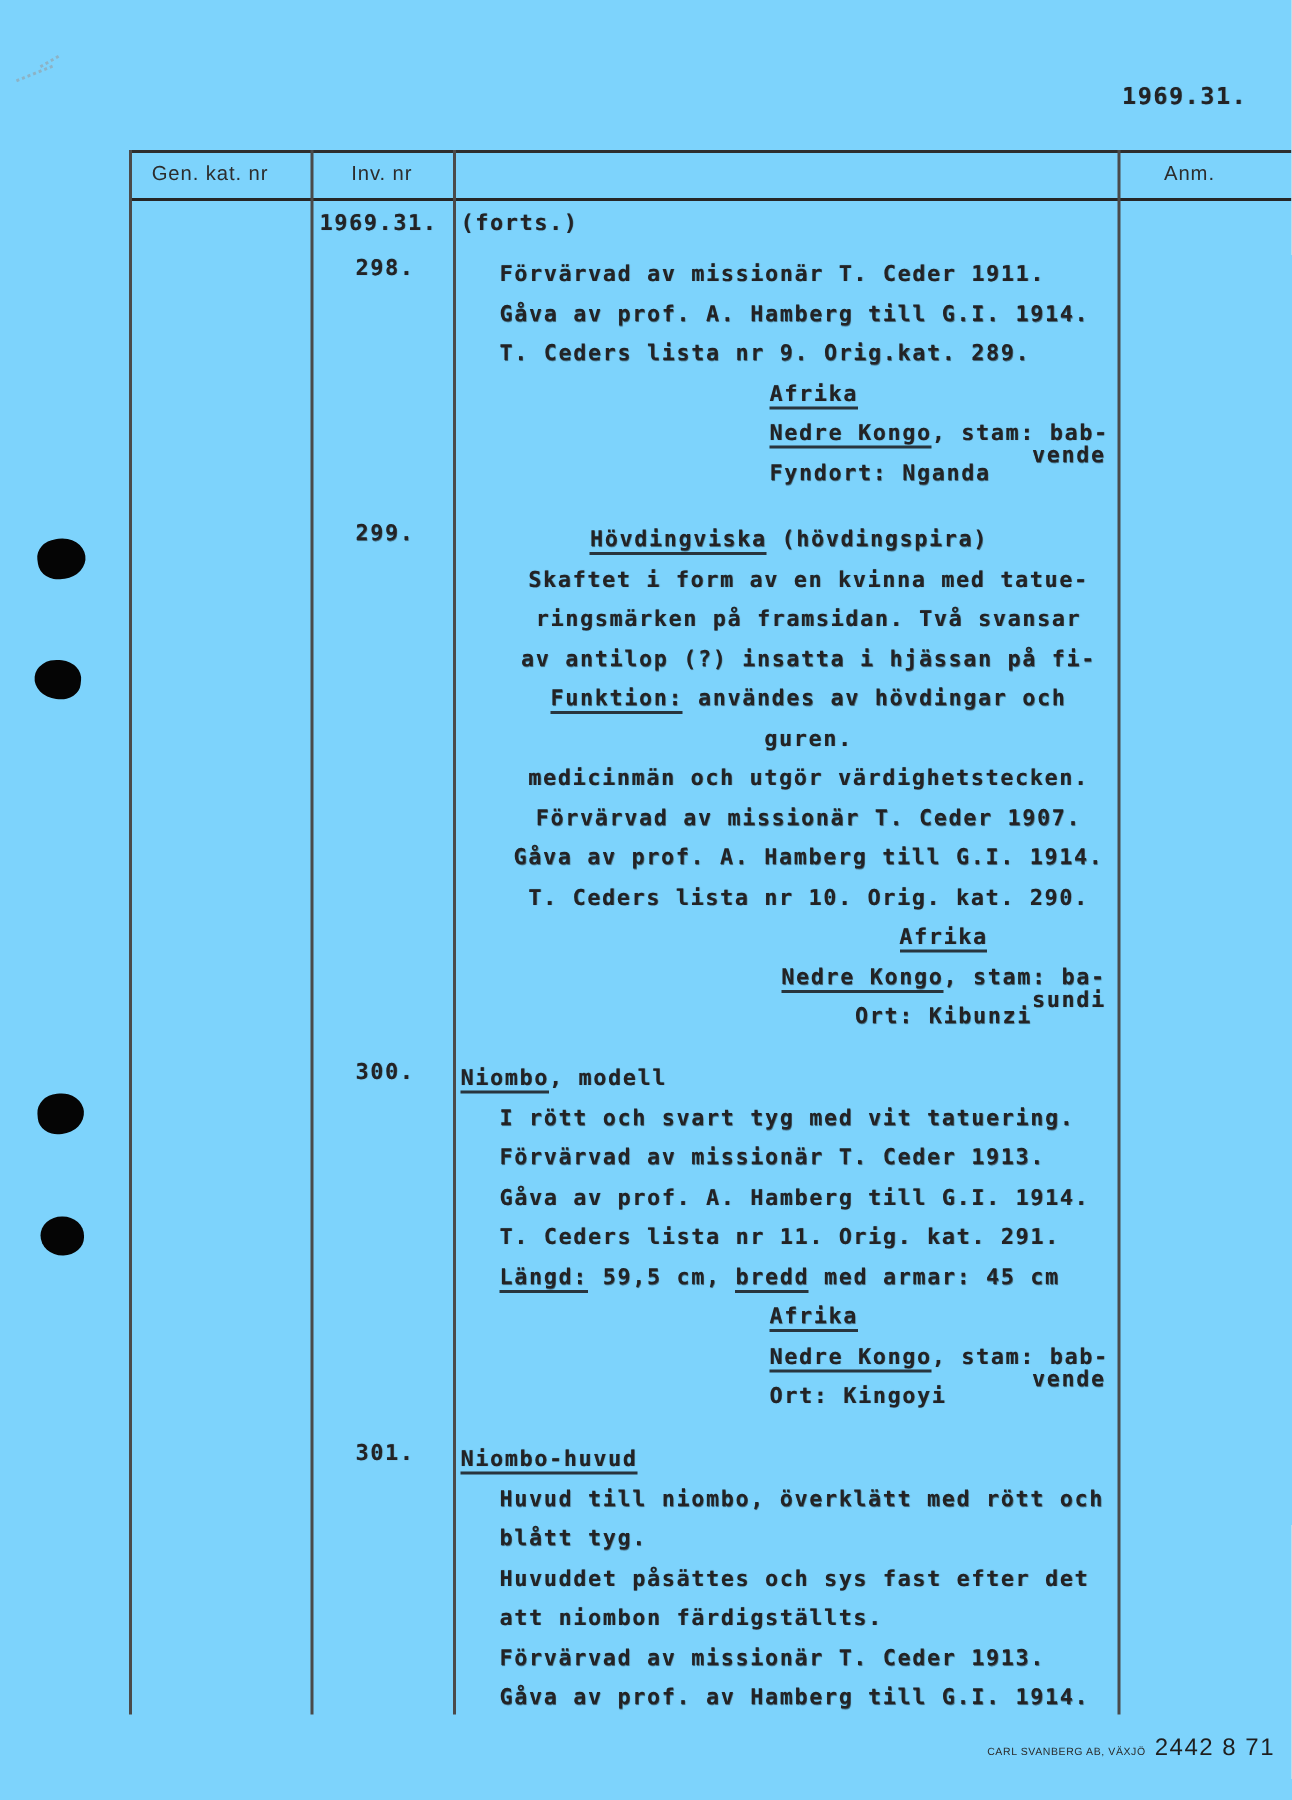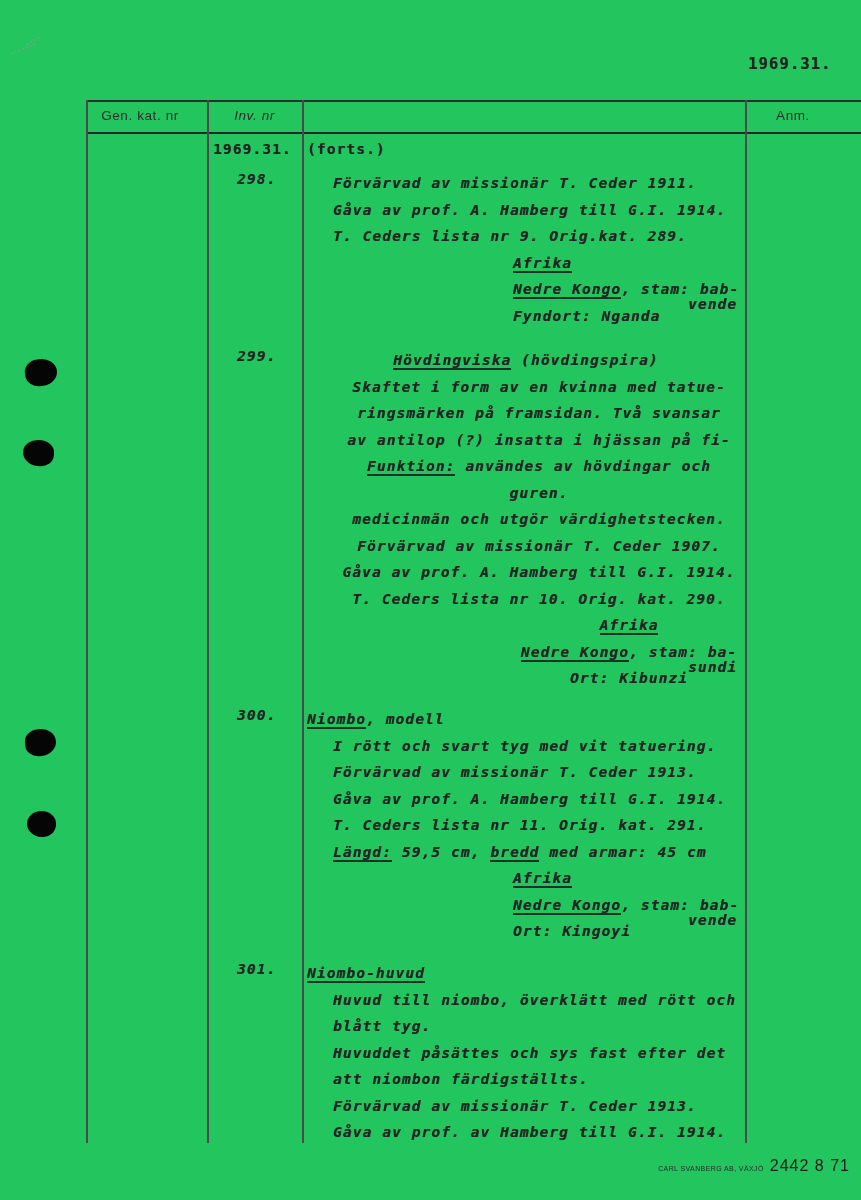--- a/index.html
+++ b/index.html
@@ -1,19 +1,19 @@
 <!DOCTYPE html>
 <html><head>
 <meta charset="utf-8">
 <style>
   html,body{margin:0;padding:0;background:#e8e8e6;}
   .page{
     position:relative;
     width:861px;height:1200px;
-    background:#22c55e;
+    background:#7dd3fc;
     overflow:hidden;
     font-family:"DejaVu Sans Mono","Liberation Mono",monospace;
   }
   
   .typed{
     font-family:"DejaVu Sans Mono","Liberation Mono",monospace;
     font-weight:bold;
     font-size:14.5px;
     letter-spacing:1.1px;
     color:#232325;
@@ -33,29 +33,29 @@
   .vline{position:absolute;background:#4a4a4a;width:2px;}
   #line-top{left:86px;top:100px;width:775px;}
   #line-header-bottom{left:86px;top:132px;width:775px;background:#262626;}
   #vline-left{left:86px;top:100px;height:1043px;}
   #vline-genkat{left:207px;top:100px;height:1043px;}
   #vline-inv{left:302px;top:100px;height:1043px;}
   #vline-anm{left:745px;top:100px;height:1043px;}
   
   .hcell{position:absolute;top:108px;text-align:center;}
   #h-genkat{left:86px;width:108px;}
-  #h-inv{left:207px;width:95px;font-style:italic;}
+  #h-inv{left:207px;width:95px;}
   #h-anm{left:745px;width:96px;}
   
   #page-number{position:absolute;left:748px;top:55px;font-size:15.5px;}
   
   #cont-inv{position:absolute;left:213px;top:141px;}
   #cont-note{position:absolute;left:307px;top:141px;}
   
-  .entry{position:absolute;left:207px;width:538px;font-style:italic;}
+  .entry{position:absolute;left:207px;width:538px;}
   .entry .inv{position:absolute;left:30px;top:1px;}
   .entry .lines{position:relative;margin-left:100px;}
   .line{position:relative;height:26.5px;line-height:26.5px;white-space:nowrap;}
   .line.indent-title{padding-left:0;}
   .line.indent-body{padding-left:26px;}
   .line.indent-place{padding-left:206px;}
   .hang{position:absolute;left:381px;top:15px;}
   
   .hole{position:absolute;background:#050505;}
   #hole-1{left:25px;top:359px;width:32px;height:27px;border-radius:46% 54% 52% 48%;transform:rotate(-8deg);}

